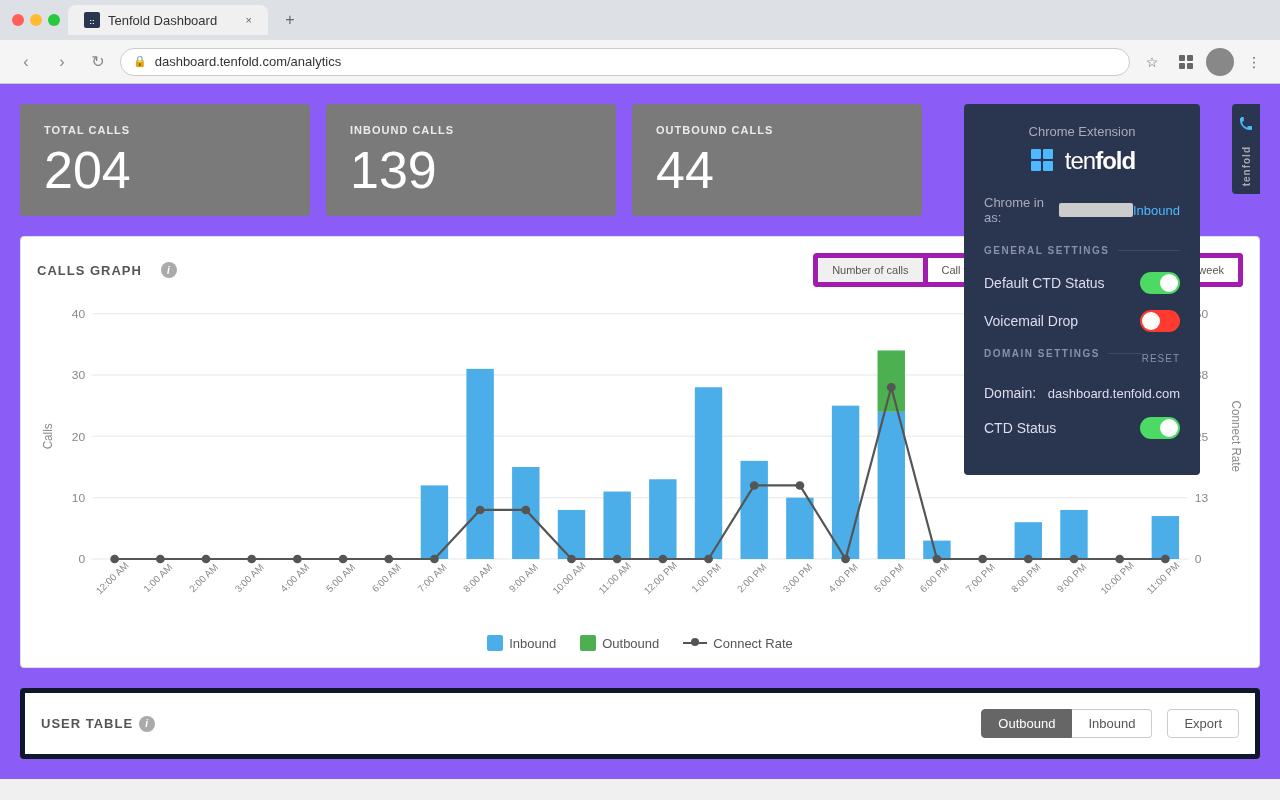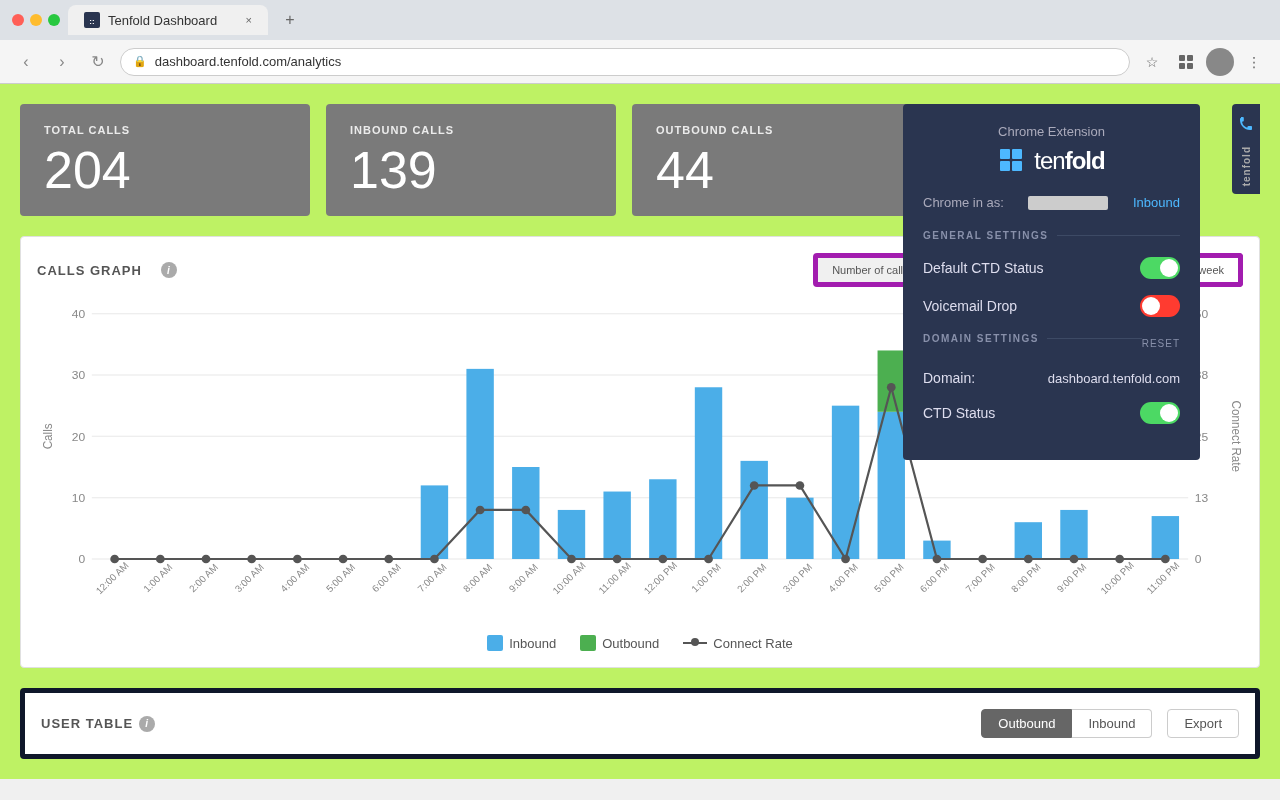--- a/index.html
+++ b/index.html
@@ -21,21 +21,21 @@
     .browser-toolbar { background: #f5f5f5; height: 44px; display: flex; align-items: center; padding: 0 12px; gap: 8px; border-bottom: 1px solid #ccc; }
     .nav-btn { width: 28px; height: 28px; display: flex; align-items: center; justify-content: center; color: #888; font-size: 16px; cursor: pointer; background: none; border: none; }
     .nav-btn:disabled { color: #ccc; }
     .address-bar { flex: 1; height: 28px; background: white; border: 1px solid #ccc; border-radius: 14px; display: flex; align-items: center; padding: 0 12px; gap: 8px; font-size: 13px; color: #333; }
     .address-bar .lock-icon { color: #666; font-size: 11px; }
     .toolbar-actions { display: flex; align-items: center; gap: 6px; }
     .toolbar-action-btn { width: 28px; height: 28px; display: flex; align-items: center; justify-content: center; color: #666; font-size: 14px; cursor: pointer; background: none; border: none; }
     .avatar { width: 28px; height: 28px; border-radius: 50%; background: #888; overflow: hidden; }
 
     
-    .page { background: #bef264; padding: 20px; position: relative; }
+    .page { background: #8b5cf6; padding: 20px; position: relative; }
 
     
     .stat-cards { display: flex; gap: 16px; margin-bottom: 20px; }
     .stat-card { background: #7a7a7a; color: white; padding: 20px 24px; border-radius: 4px; min-width: 290px; }
     .stat-label { font-size: 11px; font-weight: 600; letter-spacing: 1px; text-transform: uppercase; opacity: 0.85; margin-bottom: 8px; }
     .stat-value { font-size: 52px; font-weight: 300; line-height: 1; }
 
     
     .graph-section { background: white; border: 1px solid #e0e0e0; border-radius: 4px; padding: 16px; margin-bottom: 20px; position: relative; }
     .graph-header { display: flex; align-items: center; justify-content: space-between; margin-bottom: 16px; }
@@ -61,21 +61,21 @@
     .table-title { font-size: 13px; font-weight: 600; letter-spacing: 1px; color: #555; display: flex; align-items: center; gap: 6px; }
     .table-actions { display: flex; gap: 0; }
     .table-btn { padding: 6px 16px; font-size: 13px; border: 1px solid #ccc; cursor: pointer; background: white; color: #555; }
     .table-btn:first-child { border-radius: 4px 0 0 4px; }
     .table-btn.active { background: #666; color: white; border-color: #666; }
     .table-btn + .table-btn { border-left: none; }
     .table-btn:last-child { border-radius: 0 4px 4px 0; }
     .export-btn { padding: 6px 16px; font-size: 13px; border: 1px solid #ccc; cursor: pointer; background: white; color: #555; border-radius: 4px; margin-left: 15px; }
 
     
-    .chrome-ext-popup { position: absolute; top: 0; right: 60px; width: 297px; background: #2a3550; border-radius: 4px; z-index: 100; padding: 20px; color: white; }
+    .chrome-ext-popup { position: absolute; top: 0; right: 60px; width: 236px; background: #2a3550; border-radius: 4px; z-index: 100; padding: 20px; color: white; }
     .ext-header { text-align: center; margin-bottom: 20px; }
     .ext-title { font-size: 13px; color: #aab; margin-bottom: 8px; }
     .ext-logo { display: flex; align-items: center; justify-content: center; gap: 8px; }
     .ext-logo-icon { width: 28px; height: 28px; display: flex; align-items: center; justify-content: center; }
     .ext-logo-text { font-size: 24px; font-weight: 300; color: white; letter-spacing: -1px; }
     
     .ext-login { display: flex; align-items: center; justify-content: space-between; font-size: 13px; margin-bottom: 20px; }
     .ext-login-label { color: #aab; }
     .ext-login-user { background: #ccc; height: 14px; width: 80px; border-radius: 2px; display: inline-block; }
     .ext-logout { color: #4db8ff; cursor: pointer; font-size: 13px; }

